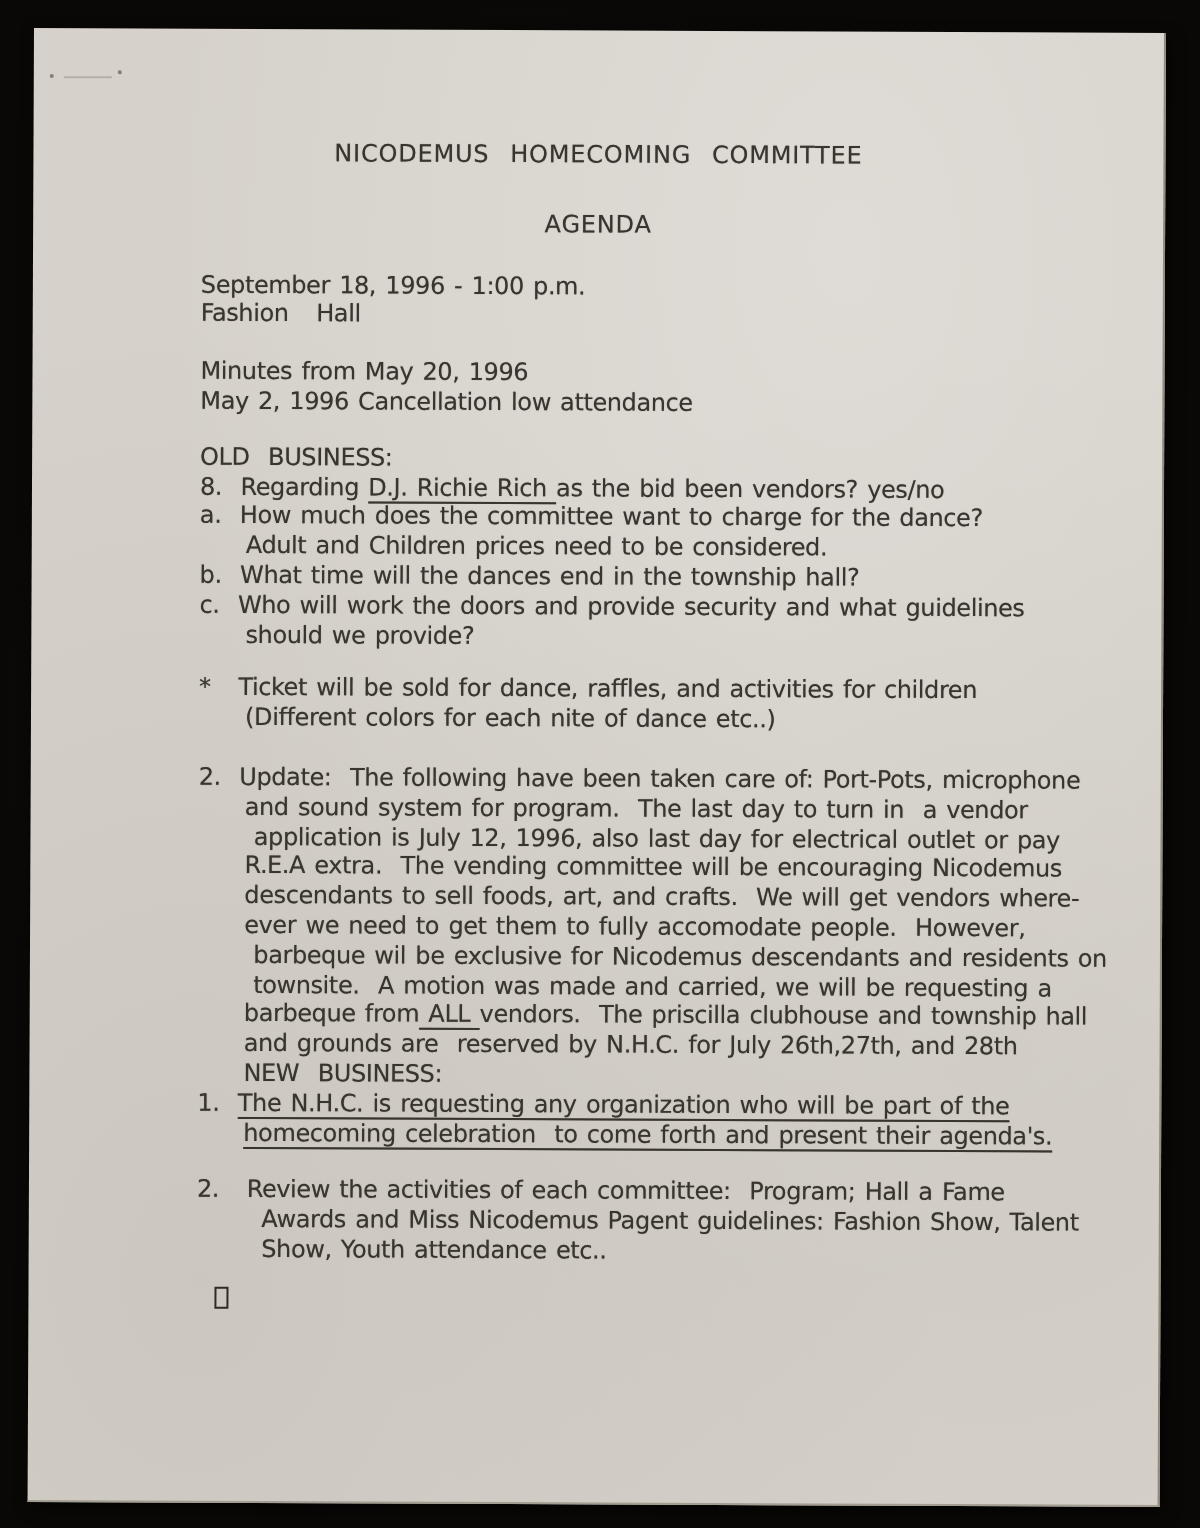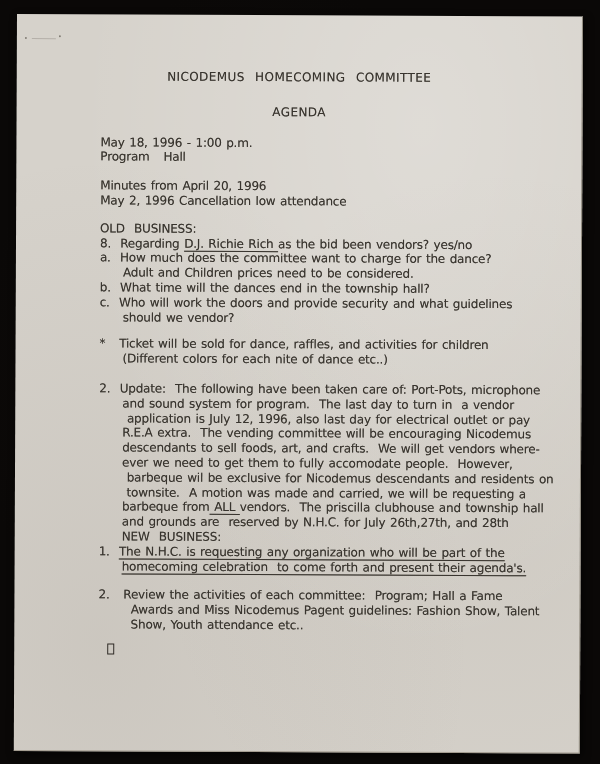--- a/index.html
+++ b/index.html
@@ -90,31 +90,31 @@
     <div class="pencil-marks">
       <span class="pm-dot" style="left:8px; top:23px;"></span>
       <span class="pm-dash" style="left:15px; top:24px; width:24px;"></span>
       <span class="pm-dot" style="left:42px; top:21px;"></span>
     </div>
 
     <div class="line center">NICODEMUS  HOMECOMING  COMMITTEE</div>
     <div class="line center" style="margin-top:20px;">AGENDA</div>
 
     <div>
-        <div class="line" style="margin-top: 16px;"><span>May 18, 1996 - 1:00 p.m.</span></div>
-        <div class="line"><span>Program   Hall</span></div>
-        <div class="line" style="margin-top: 14px;"><span>Minutes from April 20, 1996</span></div>
+        <div class="line" style="margin-top: 16px;"><span>September 18, 1996 - 1:00 p.m.</span></div>
+        <div class="line"><span>Fashion   Hall</span></div>
+        <div class="line" style="margin-top: 14px;"><span>Minutes from May 20, 1996</span></div>
         <div class="line"><span>May 2, 1996 Cancellation low attendance</span></div>
         <div class="line" style="margin-top: 13px;"><span>OLD  BUSINESS:</span></div>
         <div class="line"><span>8.  Regarding </span><span class="u">D.J. Richie Rich </span><span>as the bid been vendors? yes/no</span></div>
         <div class="line"><span>a.  How much does the committee want to charge for the dance?</span></div>
         <div class="line"><span>     Adult and Children prices need to be considered.</span></div>
         <div class="line"><span>b.  What time will the dances end in the township hall?</span></div>
         <div class="line"><span>c.  Who will work the doors and provide security and what guidelines</span></div>
-        <div class="line"><span>     should we vendor?</span></div>
+        <div class="line"><span>     should we provide?</span></div>
         <div class="line" style="margin-top: 12px;"><span>*   Ticket will be sold for dance, raffles, and activities for children</span></div>
         <div class="line"><span>     (Different colors for each nite of dance etc..)</span></div>
         <div class="line" style="margin-top: 15px;"><span>2.  Update:  The following have been taken care of: Port-Pots, microphone</span></div>
         <div class="line"><span>     and sound system for program.  The last day to turn in  a vendor</span></div>
         <div class="line"><span>      application is July 12, 1996, also last day for electrical outlet or pay</span></div>
         <div class="line"><span>     R.E.A extra.  The vending committee will be encouraging Nicodemus</span></div>
         <div class="line"><span>     descendants to sell foods, art, and crafts.  We will get vendors where-</span></div>
         <div class="line"><span>     ever we need to get them to fully accomodate people.  However,</span></div>
         <div class="line"><span>      barbeque wil be exclusive for Nicodemus descendants and residents on</span></div>
         <div class="line"><span>      townsite.  A motion was made and carried, we will be requesting a</span></div>

